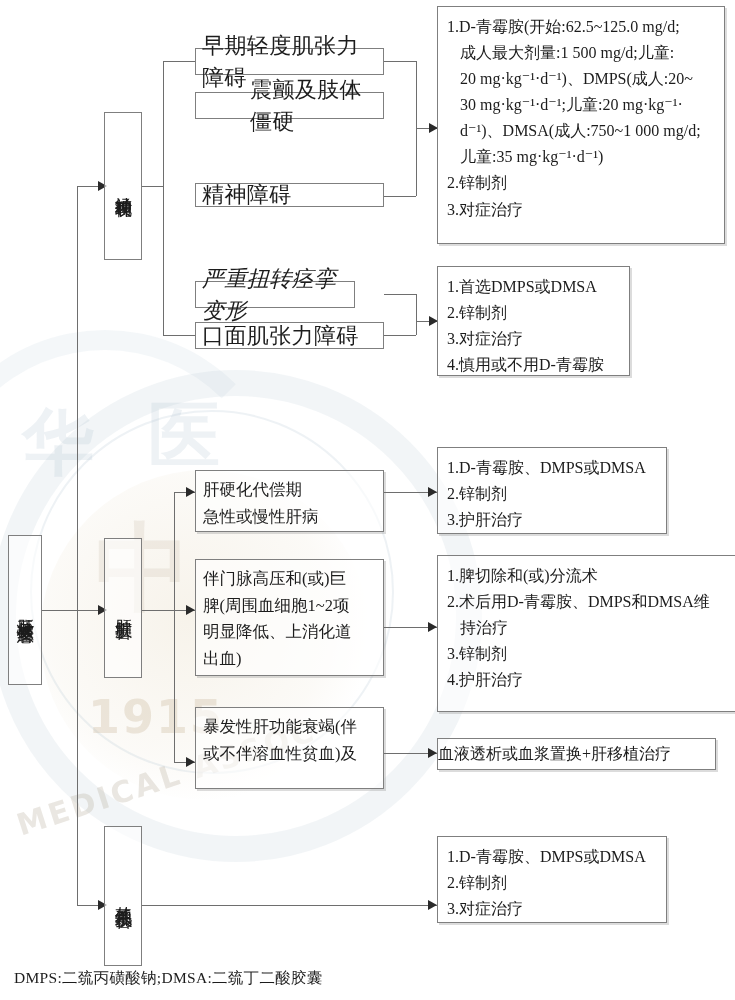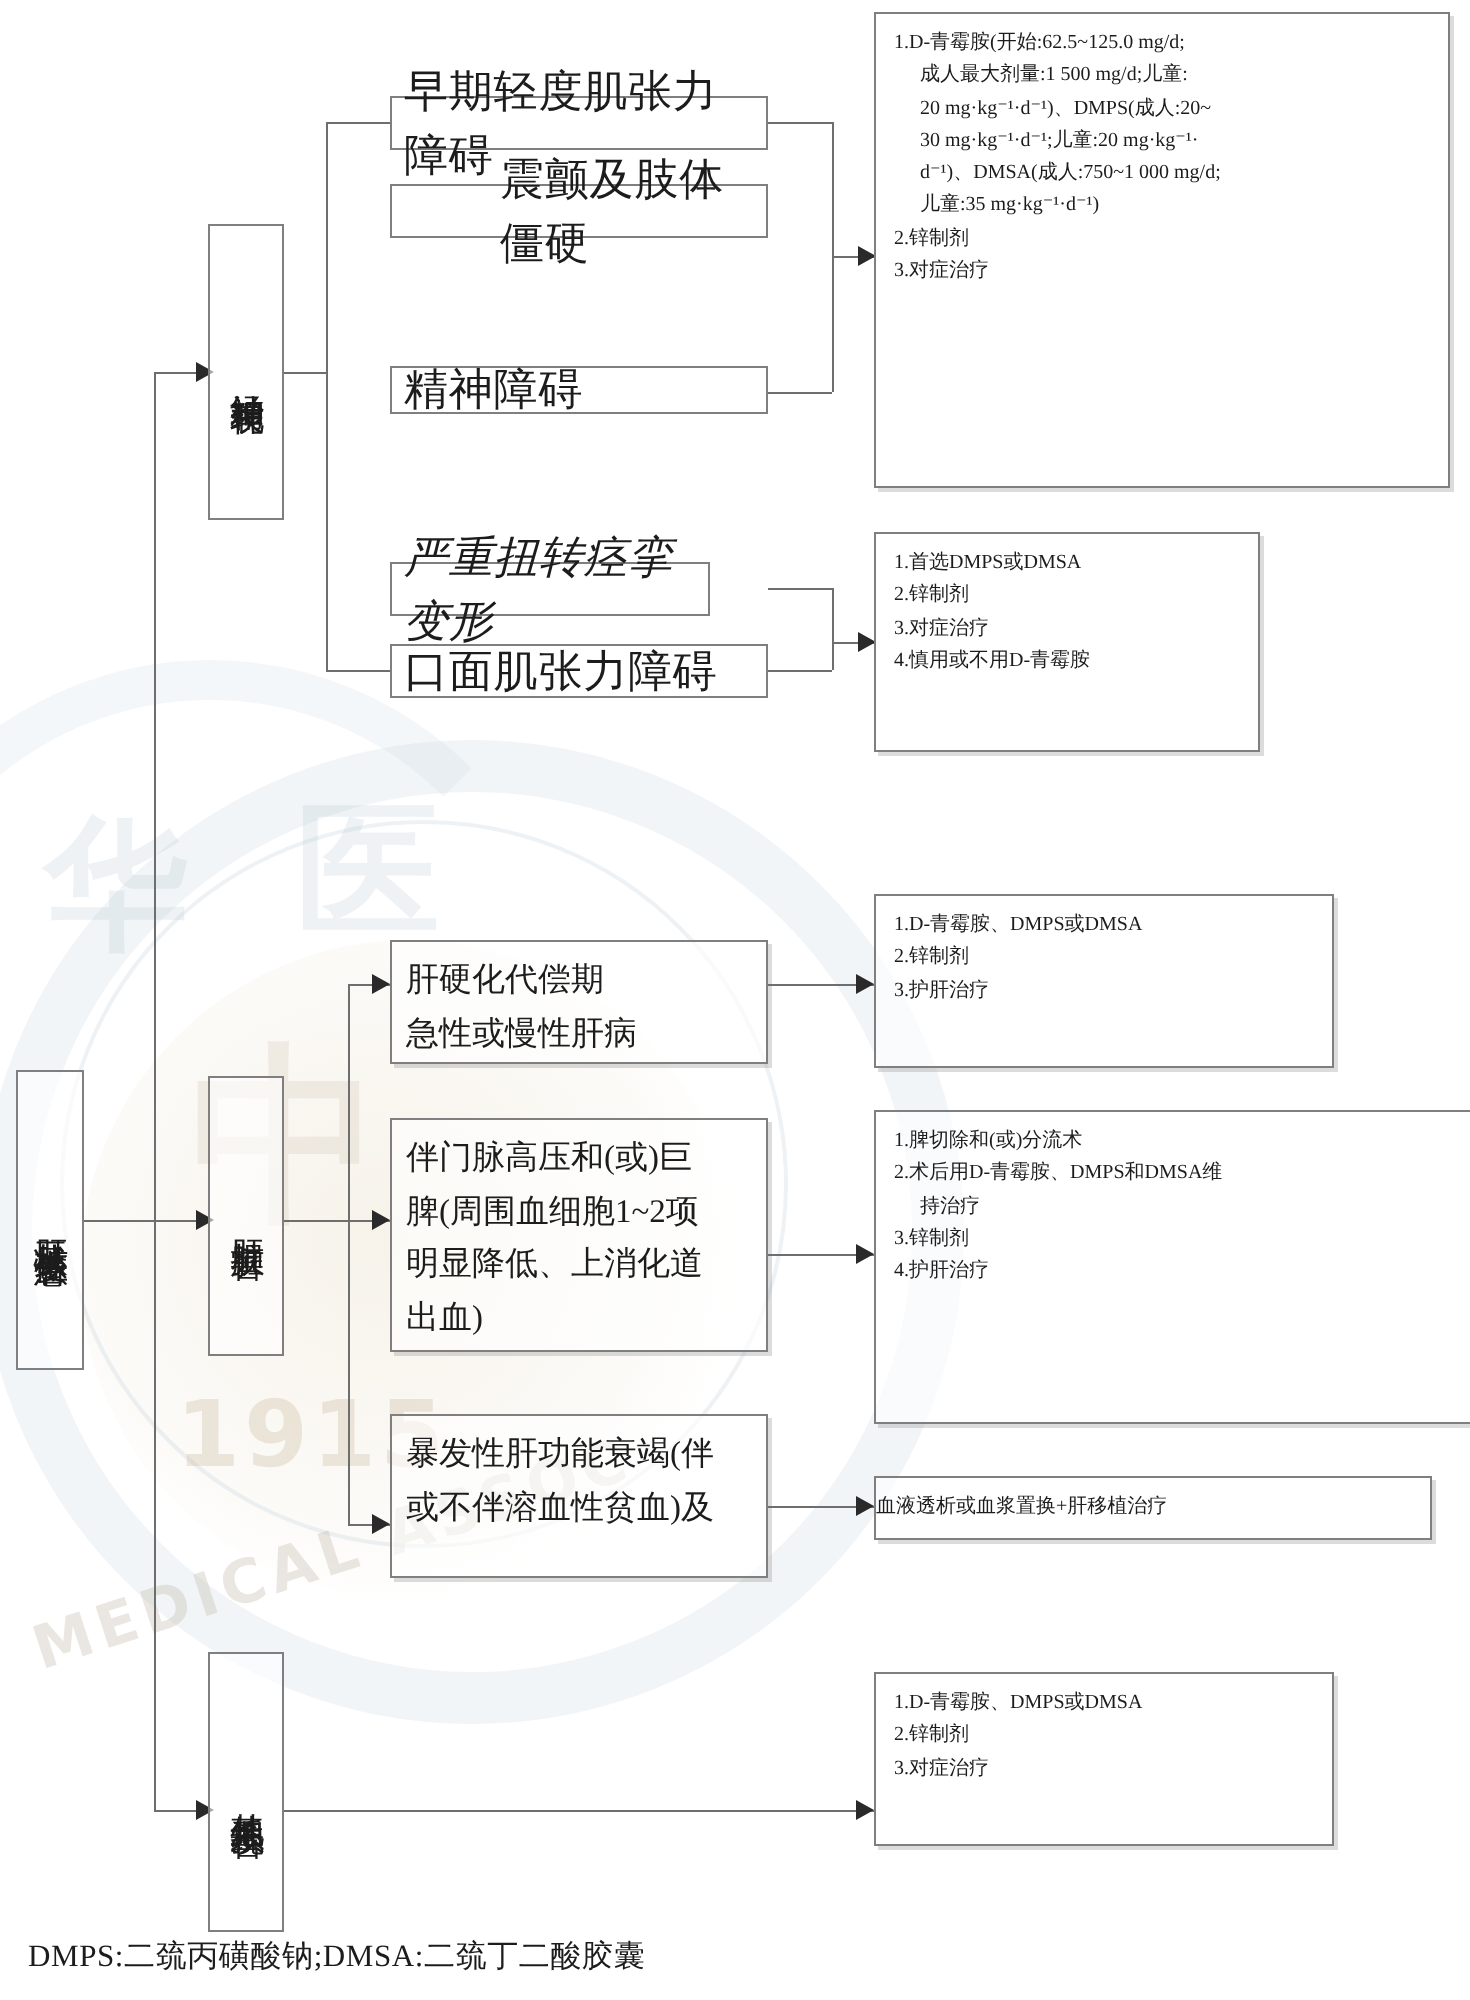--- a/index.html
+++ b/index.html
@@ -51,21 +51,21 @@
   
   .vbox{
     writing-mode:vertical-rl;text-orientation:upright;
     justify-content:center;align-items:center;
     font-size:17px;line-height:1.28;letter-spacing:1px;
   }
 
   
   .listbox{display:block;padding:7px 8px 7px 9px;}
   .listbox .li{
-    font-size:10px;line-height:1.63;white-space:nowrap;
+    font-size:16px;line-height:1.63;white-space:nowrap;
     text-indent:0;
   }
 
   
   .mbox{display:block;padding:6px 7px;}
   .mbox .ln{font-size:16.5px;line-height:1.62;white-space:nowrap;}
 
   
   .ln-h,.ln-v{position:absolute;background:#6e6e6e;}
   .ln-h{height:1px;}

